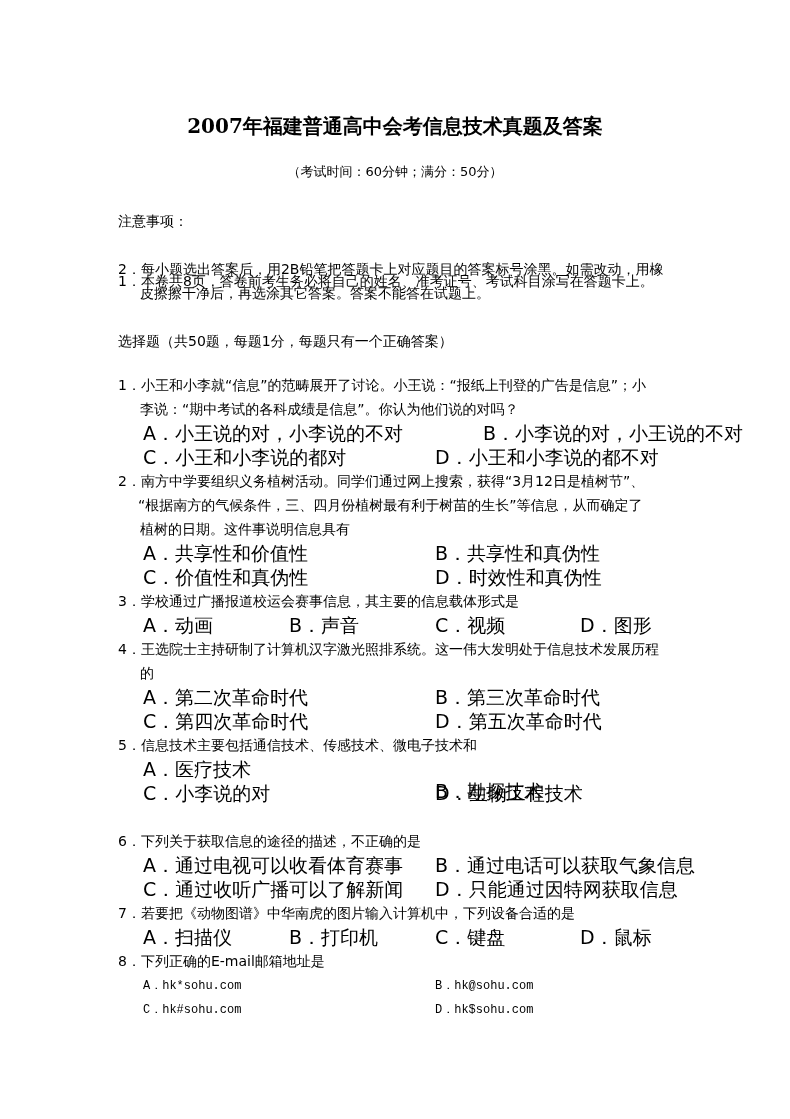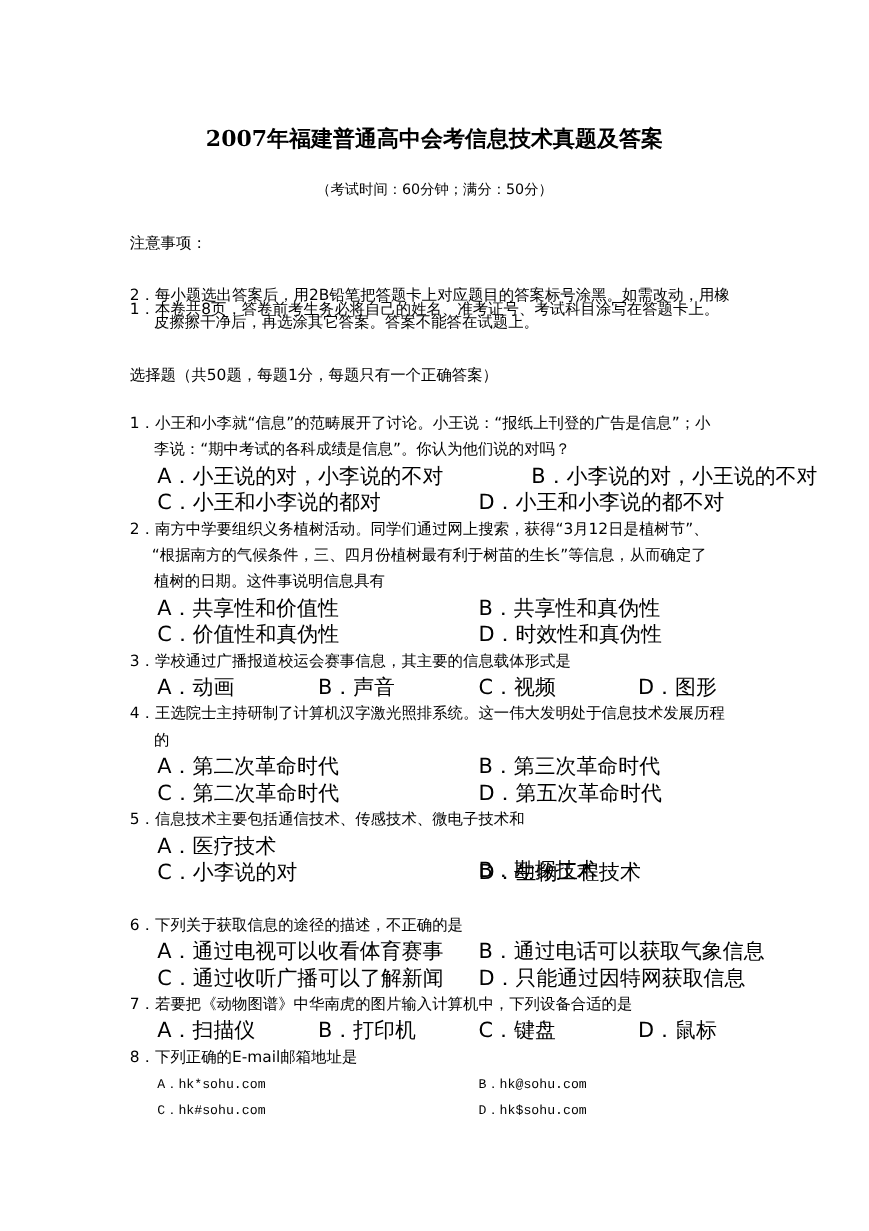--- a/index.html
+++ b/index.html
@@ -45,21 +45,21 @@
   <div class="line" style="left:118px; top:592px;">3．学校通过广播报道校运会赛事信息，其主要的信息载体形式是</div>
   <div class="opt" style="left:143px; top:616px;">A．动画</div>
   <div class="opt" style="left:289px; top:616px;">B．声音</div>
   <div class="opt" style="left:435px; top:616px;">C．视频</div>
   <div class="opt" style="left:580px; top:616px;">D．图形</div>
 
   <div class="line" style="left:118px; top:640px;">4．王选院士主持研制了计算机汉字激光照排系统。这一伟大发明处于信息技术发展历程</div>
   <div class="line" style="left:140px; top:664px;">的</div>
   <div class="opt" style="left:143px; top:688px;">A．第二次革命时代</div>
   <div class="opt" style="left:435px; top:688px;">B．第三次革命时代</div>
-  <div class="opt" style="left:143px; top:712px;">C．第二次革命时代</div>
+  <div class="opt" style="left:143px; top:712px;">C．第四次革命时代</div>
   <div class="opt" style="left:435px; top:712px;">D．第五次革命时代</div>
 
   <div class="line" style="left:118px; top:736px;">5．信息技术主要包括通信技术、传感技术、微电子技术和</div>
   <div class="opt" style="left:143px; top:760px;">A．医疗技术</div>
   <div class="opt" style="left:435px; top:760px;margin-top:22px;">B．勘探技术</div>
   <div class="opt" style="left:143px; top:784px;">C．小李说的对</div>
   <div class="opt" style="left:435px; top:784px;">D．生物工程技术</div>
 
   <div class="line" style="left:118px; top:832px;">6．下列关于获取信息的途径的描述，不正确的是</div>
   <div class="opt" style="left:143px; top:856px;">A．通过电视可以收看体育赛事</div>

